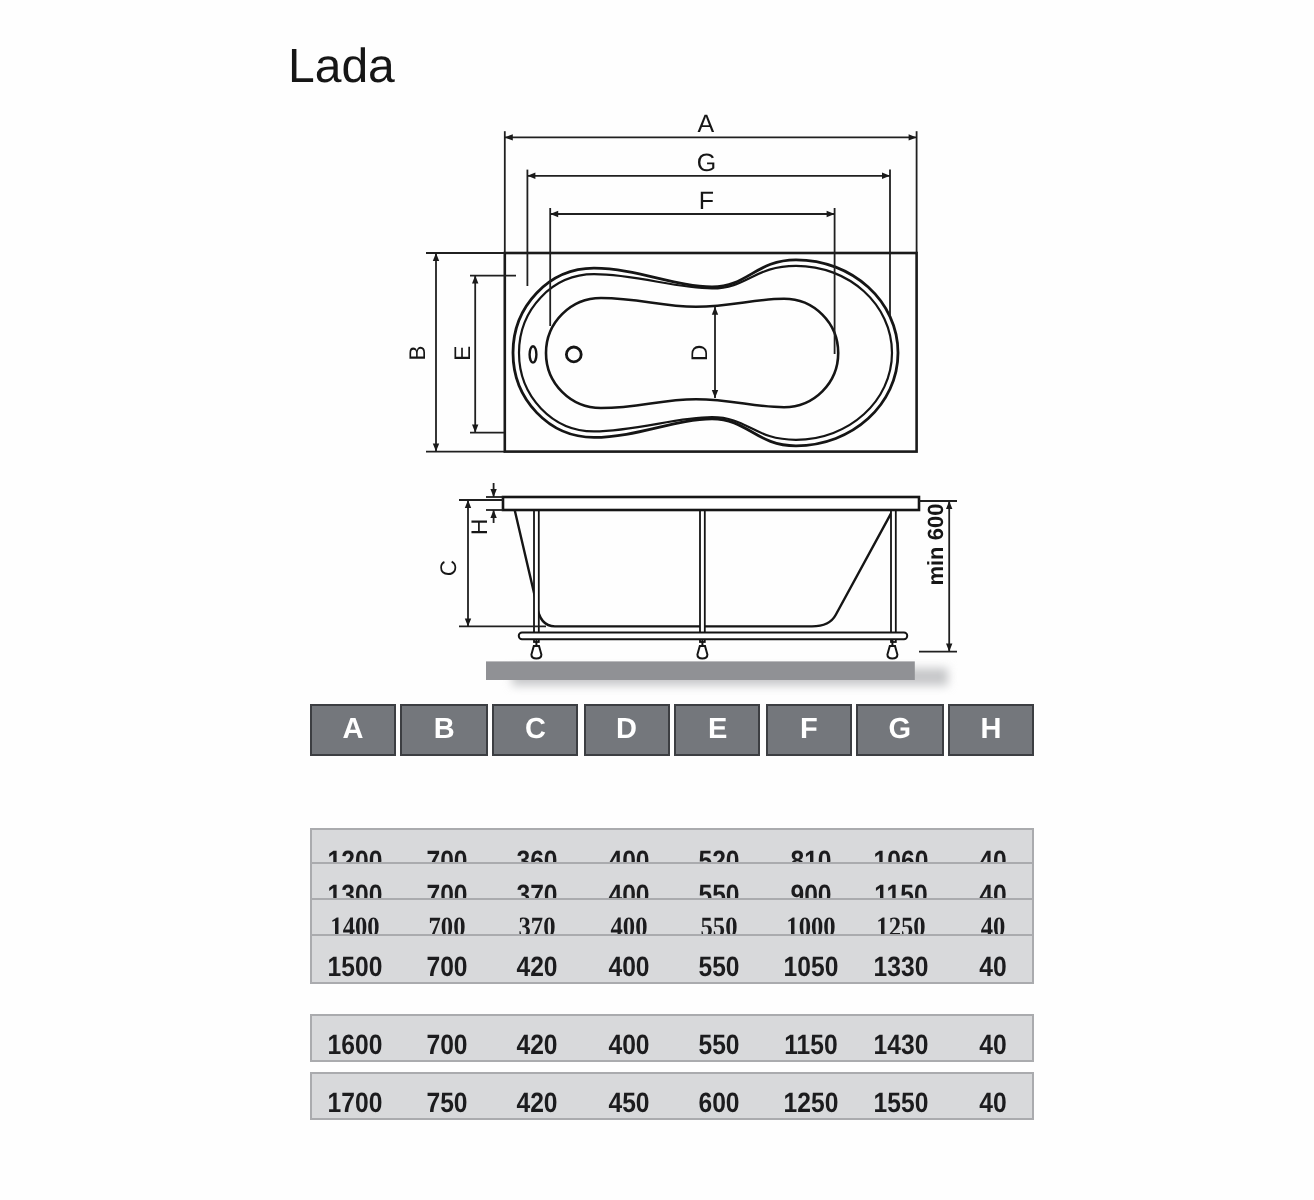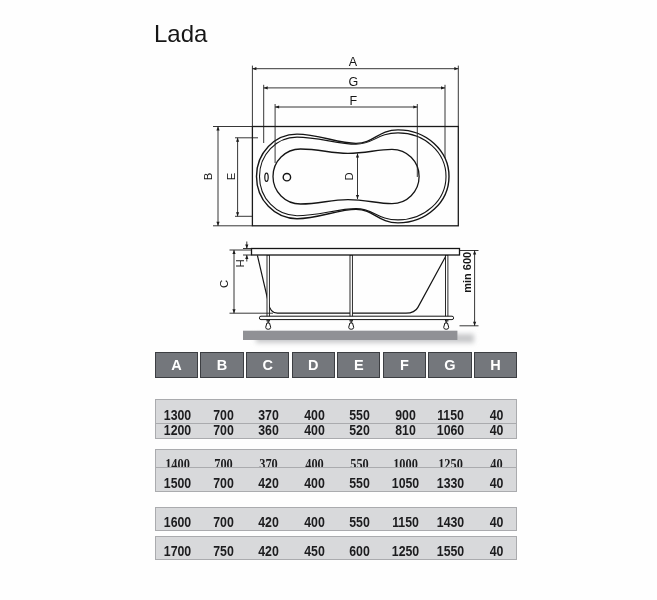--- a/index.html
+++ b/index.html
@@ -1,18 +1,18 @@
 <!DOCTYPE html>
 <html><head>
 <meta charset="utf-8">
 <style>
 html,body{margin:0;padding:0;}
 body{width:657px;height:600px;background:#fefefe;font-family:"Liberation Sans",sans-serif;}
 #page{position:relative;width:657px;height:600px;overflow:hidden;}
-#title{position:absolute;left:154px;top:20px;font-size:24px;line-height:27px;color:#161616;}
+#title{position:absolute;left:144px;top:20px;font-size:24px;line-height:27px;color:#161616;}
 .hcell{position:absolute;top:351.5px;height:26.5px;box-sizing:border-box;border:1px solid #3c3e42;background:#74777c;color:#fff;font-size:14.5px;font-weight:bold;text-align:center;line-height:25px;}
 .drow{position:absolute;left:154.8px;width:362.3px;height:24.5px;box-sizing:border-box;border:1px solid #aaabae;background:#d8d9db;}
 .dv{position:absolute;top:1.6px;width:45px;text-align:center;font-size:14px;font-weight:bold;color:#1c1c1e;line-height:26px;transform:scaleX(0.88);transform-origin:50% 50%;}
 </style>
 </head>
 <body>
 <div id="page">
   <div id="title">Lada</div>
   <svg width="657" height="350" viewBox="0 0 657 350" style="position:absolute;left:0;top:0;" fill="none" stroke-linecap="butt">
 
@@ -147,21 +147,21 @@
   <div class="drow" style="top:414px;">
     <span class="dv" style="left:-0.7px;">1200</span>
       <span class="dv" style="left:44.9px;">700</span>
       <span class="dv" style="left:90.5px;">360</span>
       <span class="dv" style="left:136.0px;">400</span>
       <span class="dv" style="left:181.6px;">520</span>
       <span class="dv" style="left:227.2px;">810</span>
       <span class="dv" style="left:272.7px;">1060</span>
       <span class="dv" style="left:318.3px;">40</span>
   </div>
-  <div class="drow" style="top:399px;">
+  <div class="drow" style="top:431px;">
     <span class="dv" style="left:-0.7px;">1300</span>
       <span class="dv" style="left:44.9px;">700</span>
       <span class="dv" style="left:90.5px;">370</span>
       <span class="dv" style="left:136.0px;">400</span>
       <span class="dv" style="left:181.6px;">550</span>
       <span class="dv" style="left:227.2px;">900</span>
       <span class="dv" style="left:272.7px;">1150</span>
       <span class="dv" style="left:318.3px;">40</span>
   </div>
   <div class="drow" style="top:449.1px;font-family:Liberation Serif, serif;">

